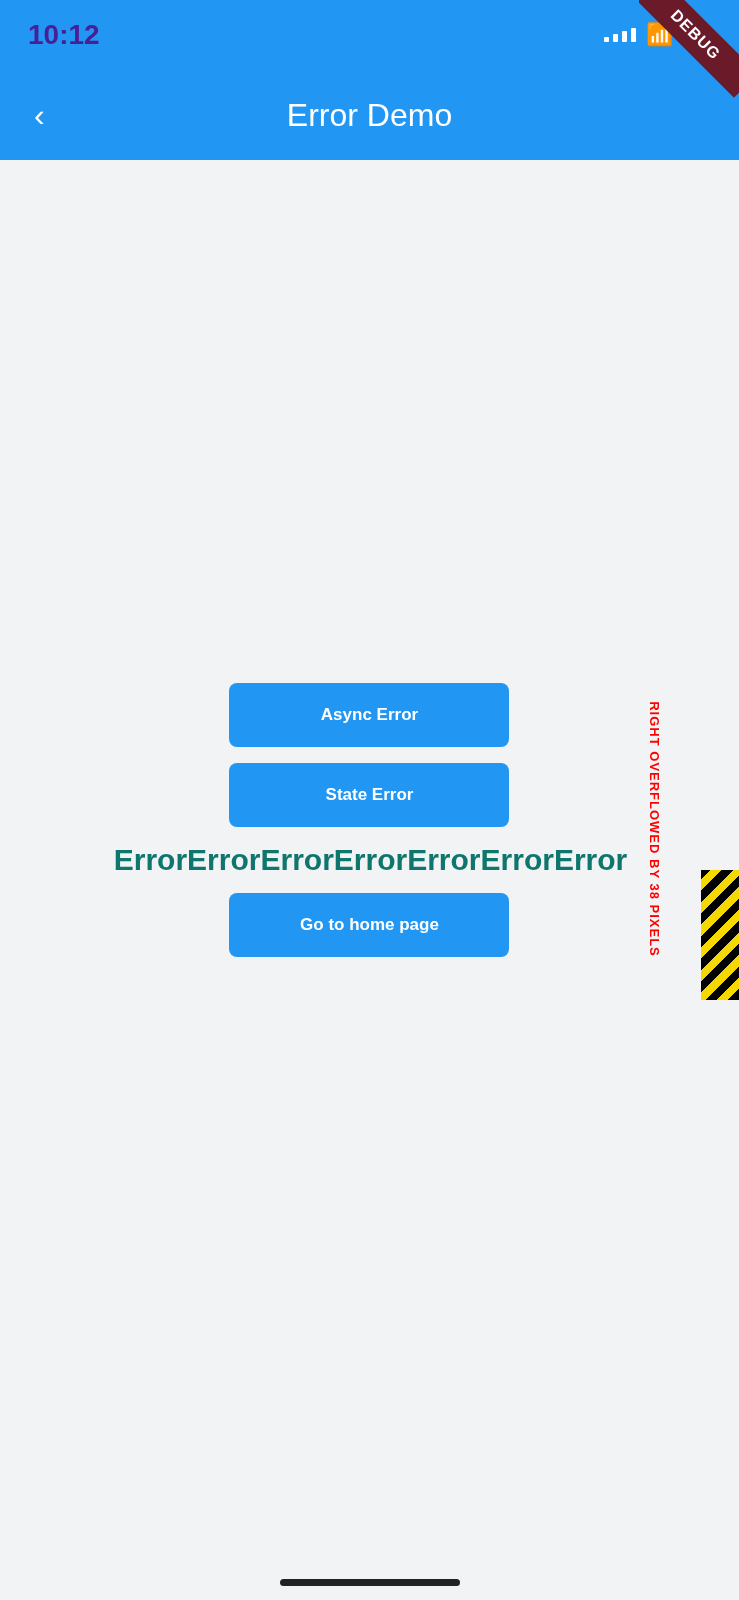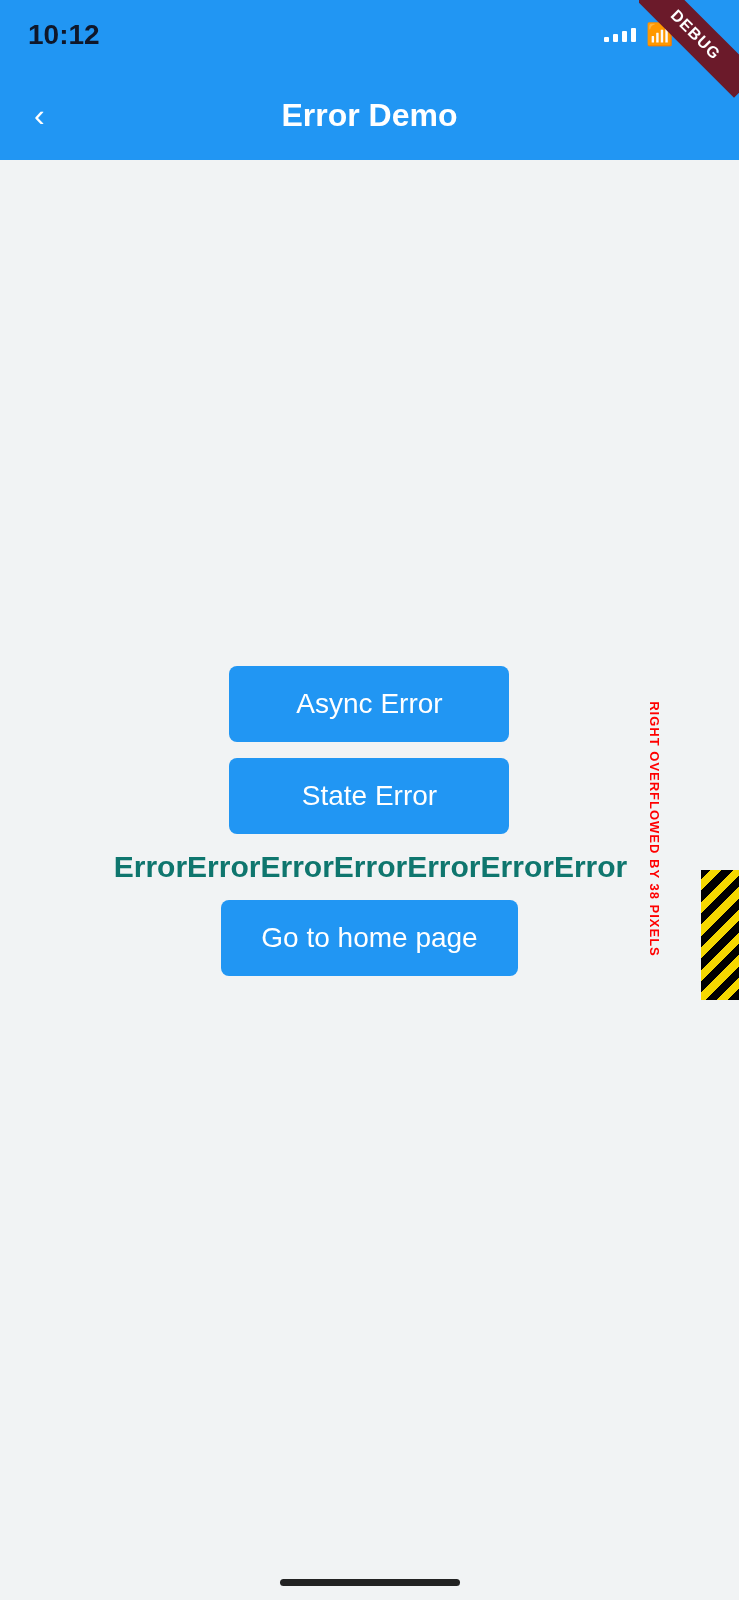--- a/index.html
+++ b/index.html
@@ -23,21 +23,21 @@
       height: 70px;
       background: #2196F3;
       display: flex;
       align-items: center;
       justify-content: space-between;
       padding: 0 28px;
       z-index: 10;
     }
 
     .status-time {
-      color: #0f172a;
+      color: #4c1d95;
       font-size: 28px;
       font-weight: 600;
     }
 
     .status-icons {
       display: flex;
       align-items: center;
       gap: 10px;
     }
 
@@ -110,21 +110,21 @@
       font-size: 32px;
       cursor: pointer;
       background: none;
       border: none;
       padding: 10px;
     }
 
     .app-bar-title {
       color: white;
       font-size: 32px;
-      font-weight: 700;
+      font-weight: 400;
     }
 
     
     .content {
       position: absolute;
       top: 160px;
       left: 0;
       width: 100%;
       height: calc(1600px - 160px);
       background: #f1f3f4;
@@ -133,26 +133,26 @@
       align-items: center;
       overflow: hidden;
     }
 
     .action-btn {
       background: #2196F3;
       color: white;
       border: none;
       border-radius: 8px;
       padding: 22px 40px;
-      font-size: 28px;
+      font-size: 17px;
       cursor: pointer;
       margin-bottom: 16px;
       min-width: 280px;
       text-align: center;
-      font-weight: 400;
+      font-weight: 700;
     }
 
     .action-btn.wide {
       min-width: 380px;
     }
 
     
     .error-overflow {
       width: 100%;
       white-space: nowrap;

